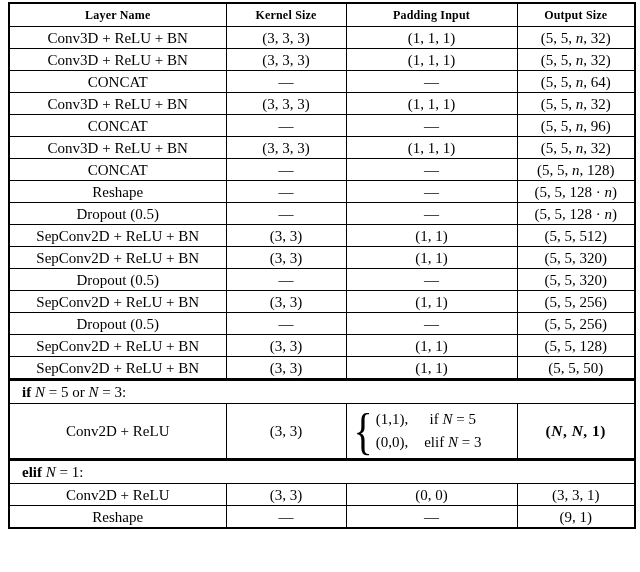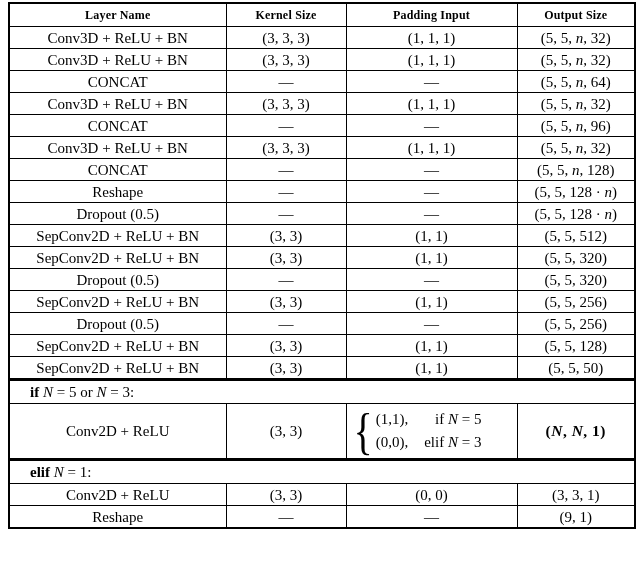--- a/index.html
+++ b/index.html
@@ -34,21 +34,21 @@
     font-weight: bold;
     height: 22px;
     letter-spacing: 0.2px;
   }
   i { font-style: italic; }
 
   
   tr.section td {
     border-top: 3px solid #000;
     text-align: left;
-    padding-left: 20px;
+    padding-left: 12px;
     height: 22px;
   }
   tr.section td b { font-weight: bold; }
 
   
   tr.cases-row td { height: 54px; }
   .cases-wrap {
     display: flex;
     align-items: center;
     justify-content: flex-start;
@@ -61,21 +61,21 @@
     line-height: 1;
     transform: scaleY(1.28);
     transform-origin: center;
     font-weight: 400;
   }
   .cases-grid {
     display: grid;
     grid-template-columns: auto auto;
     column-gap: 16px;
     row-gap: 0;
-    text-align: right;
+    text-align: center;
     font-size: 15px;
     line-height: 23px;
   }
   .bold-output { font-weight: bold; font-size: 15.5px; letter-spacing: 0.5px; margin-left: 48px; }
   .bold-output i { font-weight: bold; }
 </style>
 </head>
 <body>
 
 <div class="page">

